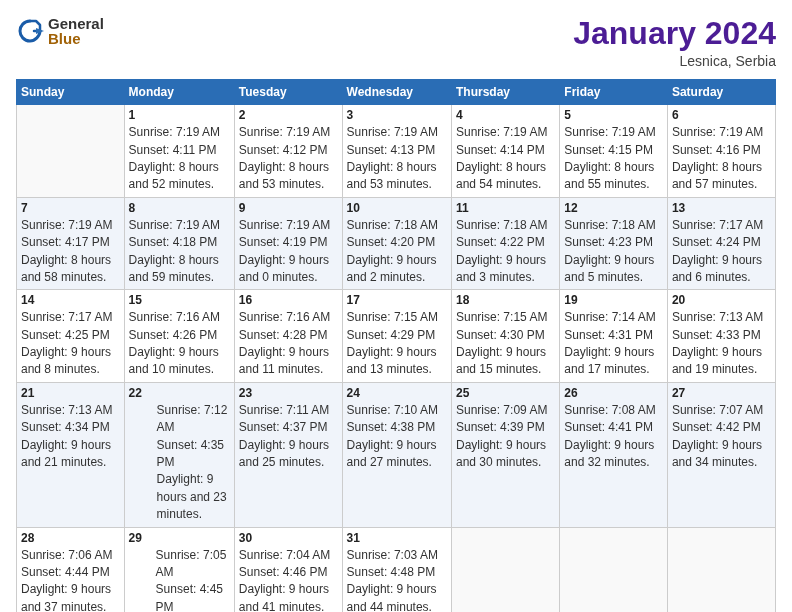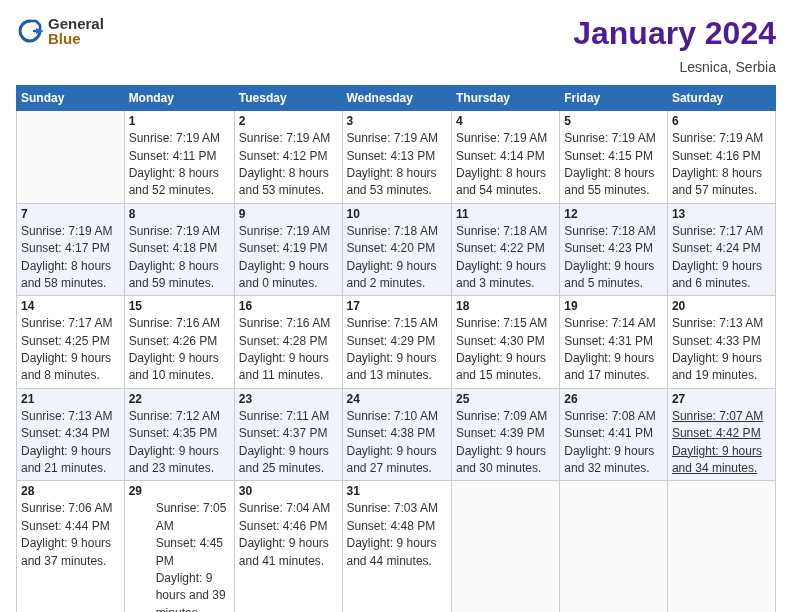--- a/index.html
+++ b/index.html
@@ -52,21 +52,21 @@
     }
     .month-title {
       font-size: 32px;
       font-weight: bold;
       color: #4c1d95;
       line-height: 1.1;
     }
     .location {
       font-size: 14px;
       color: #444;
-      margin-top: 8px;
+      margin-top: 2px;
     }
     .calendar {
       flex: 1;
       border-collapse: collapse;
       width: 100%;
       font-size: 10.5px;
     }
     .calendar th {
       background: #2a6db5;
       color: #fff;
@@ -267,21 +267,21 @@
         </tr>
         <tr class="row-alt">
           <td>
             <div class="day-number">21</div>
             <div class="day-info" style="white-space: pre-line;">Sunrise: 7:13 AM
 Sunset: 4:34 PM
 Daylight: 9 hours and 21 minutes.</div>
           </td>
           <td>
             <div class="day-number">22</div>
-            <div class="day-info" style="white-space: pre-line;">Sunrise: 7:12 AM
+            <div class="day-info" style="white-space: pre-line; margin-left: 28px;">Sunrise: 7:12 AM
 Sunset: 4:35 PM
 Daylight: 9 hours and 23 minutes.</div>
           </td>
           <td>
             <div class="day-number">23</div>
             <div class="day-info" style="white-space: pre-line;">Sunrise: 7:11 AM
 Sunset: 4:37 PM
 Daylight: 9 hours and 25 minutes.</div>
           </td>
           <td>
@@ -297,21 +297,21 @@
 Daylight: 9 hours and 30 minutes.</div>
           </td>
           <td>
             <div class="day-number">26</div>
             <div class="day-info" style="white-space: pre-line;">Sunrise: 7:08 AM
 Sunset: 4:41 PM
 Daylight: 9 hours and 32 minutes.</div>
           </td>
           <td>
             <div class="day-number">27</div>
-            <div class="day-info" style="white-space: pre-line; text-decoration: underline;">Sunrise: 7:07 AM
+            <div class="day-info" style="white-space: pre-line;">Sunrise: 7:07 AM
 Sunset: 4:42 PM
 Daylight: 9 hours and 34 minutes.</div>
           </td>
         </tr>
         <tr>
           <td>
             <div class="day-number">28</div>
             <div class="day-info" style="white-space: pre-line;">Sunrise: 7:06 AM
 Sunset: 4:44 PM
 Daylight: 9 hours and 37 minutes.</div>

